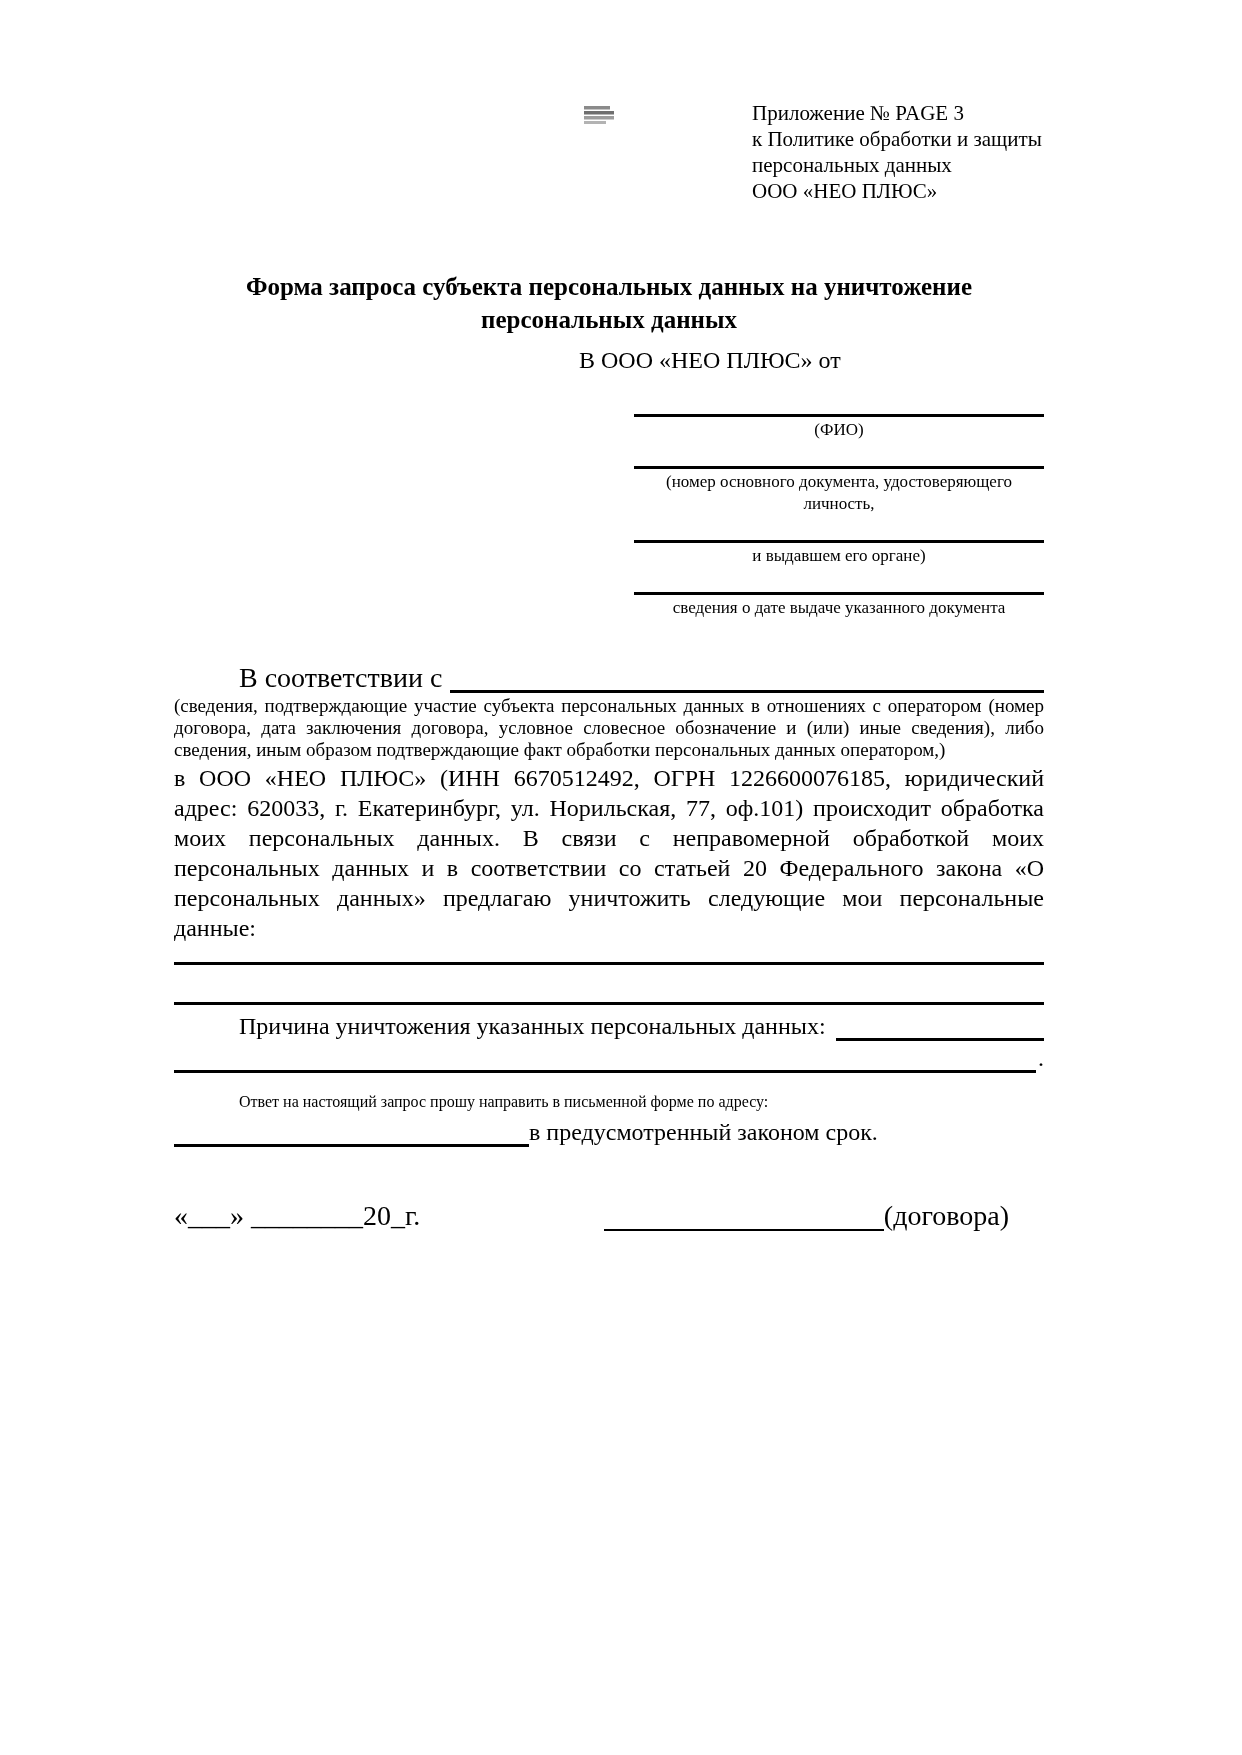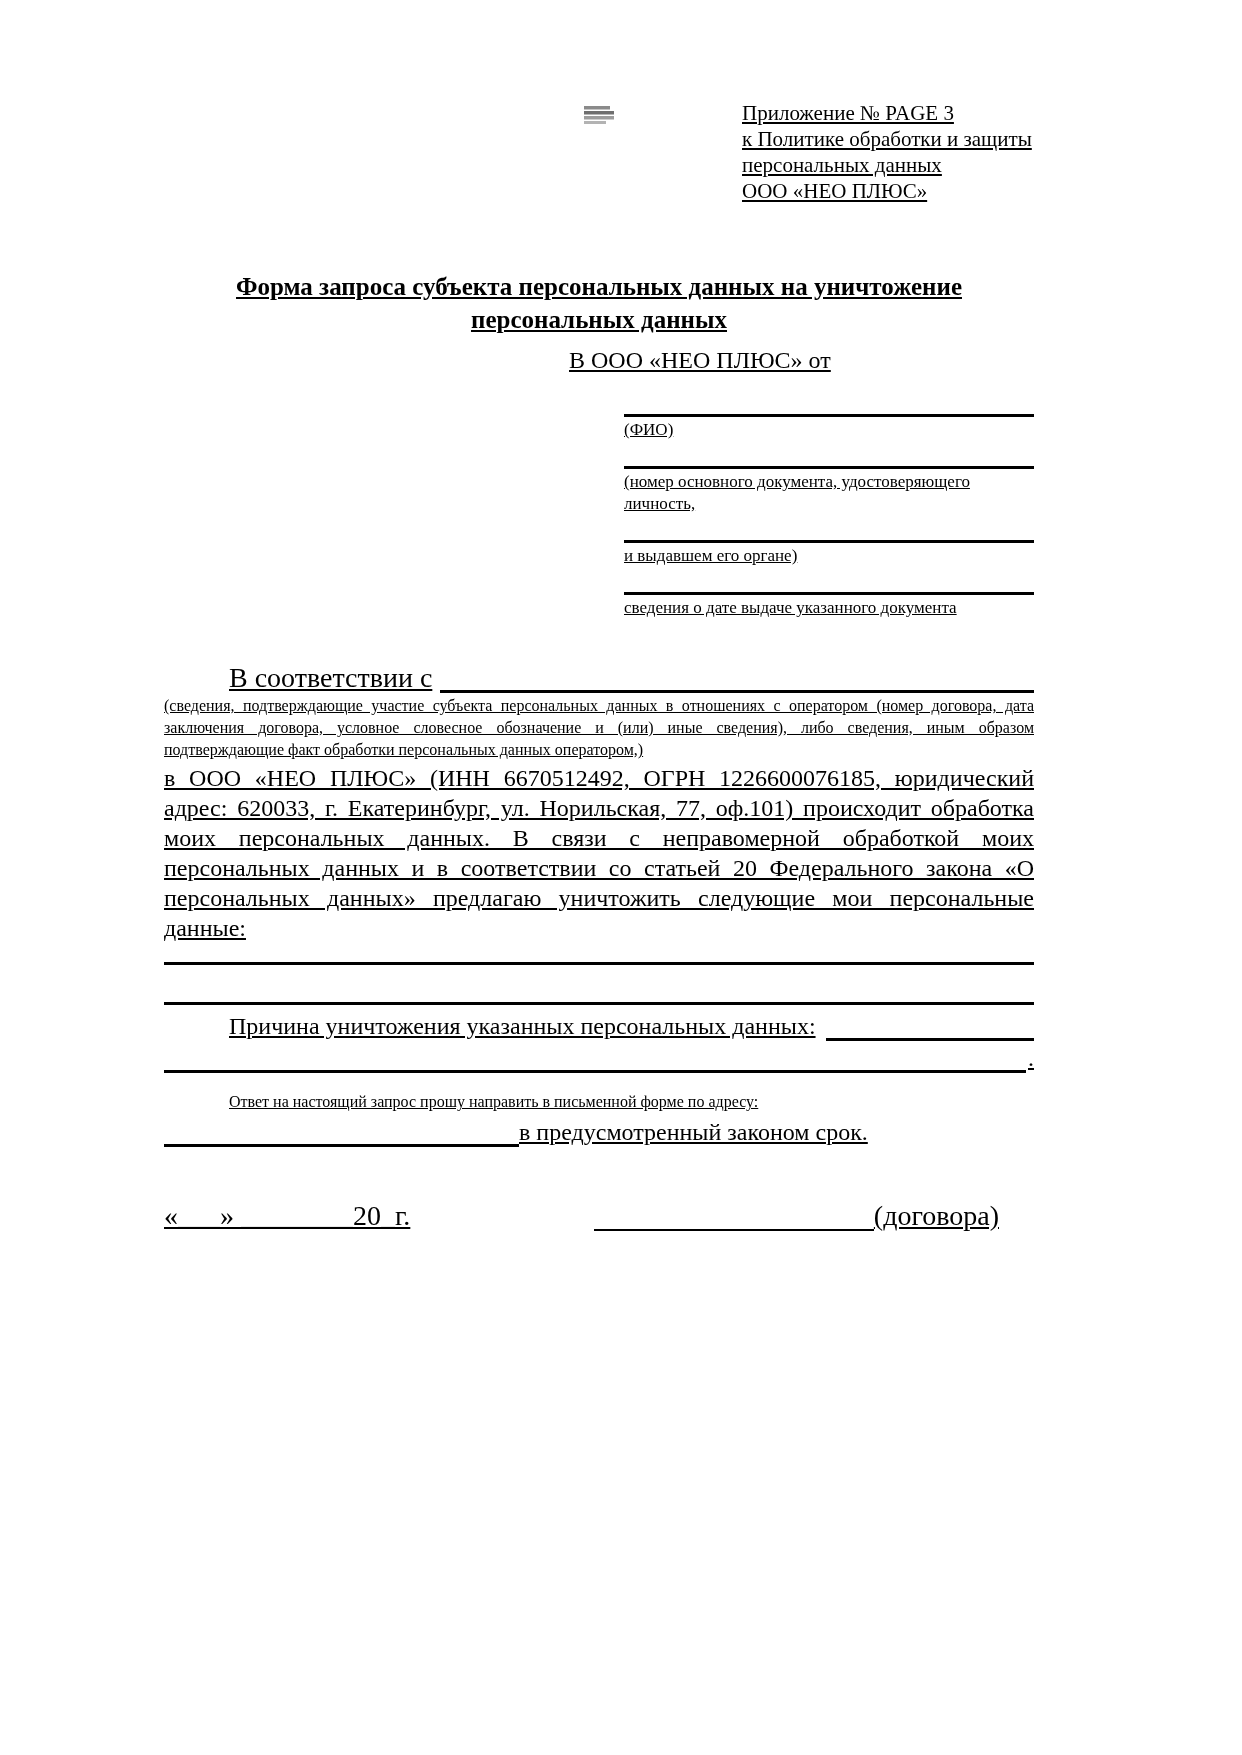--- a/index.html
+++ b/index.html
@@ -5,21 +5,21 @@
   * { margin:0; padding:0; box-sizing:border-box; }
   html,body { background:#ffffff; }
   .page {
     position:relative;
     width:1242px; height:1755px;
     background:#ffffff;
     color:#000000;
     font-family:"Liberation Serif","DejaVu Serif",serif;
     overflow:hidden;
   }
-  .content { position:absolute; left:164px; top:0; width:870px;text-decoration:underline; }
+  .content { position:absolute; left:174px; top:0; width:870px; }
 
   
   .header-note {
     margin-top:100px;
     margin-left:auto;
     width:292px;
     font-size:21px;
     line-height:26px;
     text-align:left;
   }
@@ -33,29 +33,29 @@
     text-align:center;
     line-height:33px;
   }
 
   
   .addressee { font-size:24px; line-height:30px; margin-left:405px; margin-top:9px; }
   .fields { margin-left:auto; width:410px; margin-top:2px; }
   .field-line { border-bottom:3px solid #000; }
   .fl-tall { height:40px; }
   .fl-norm { height:28px; }
-  .field-caption { font-size:17px; line-height:22px; padding-top:2px; }
+  .field-caption { font-size:17px; line-height:22px; text-align:center; padding-top:2px; }
 
   
   .accordance { display:flex; align-items:flex-end; margin-top:44px; font-size:28px; line-height:30px; }
   .accordance-label { padding-left:65px; white-space:nowrap; }
   .inline-blank { flex:1; border-bottom:3px solid #000; margin-left:8px; height:26px; }
 
   .fine-print {
-    font-size:16px;
+    font-size:19px;
     line-height:22px;
     text-align:justify;
     margin-top:2px;
   }
 
   .body-par {
     font-size:24px;
     line-height:30px;
     text-align:justify;
     margin-top:2px;

